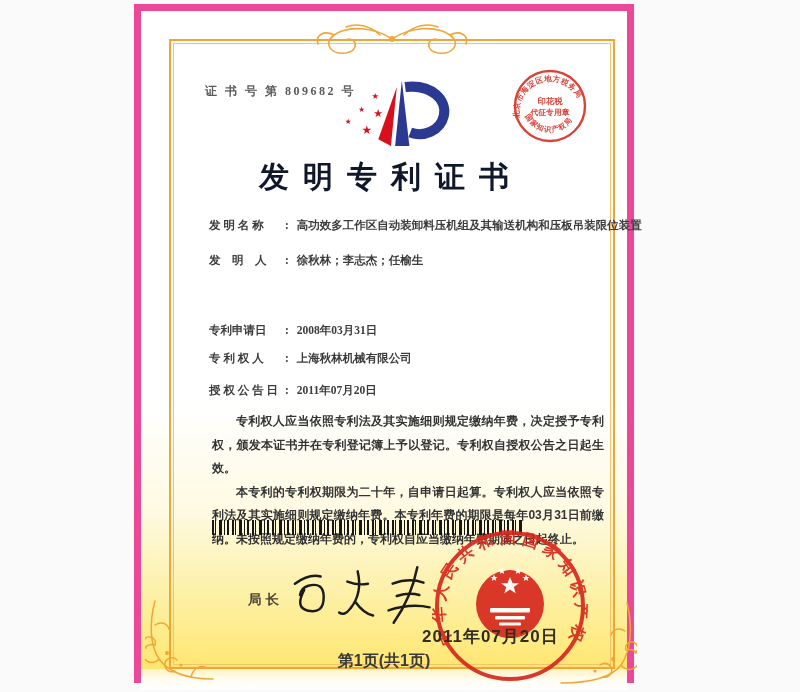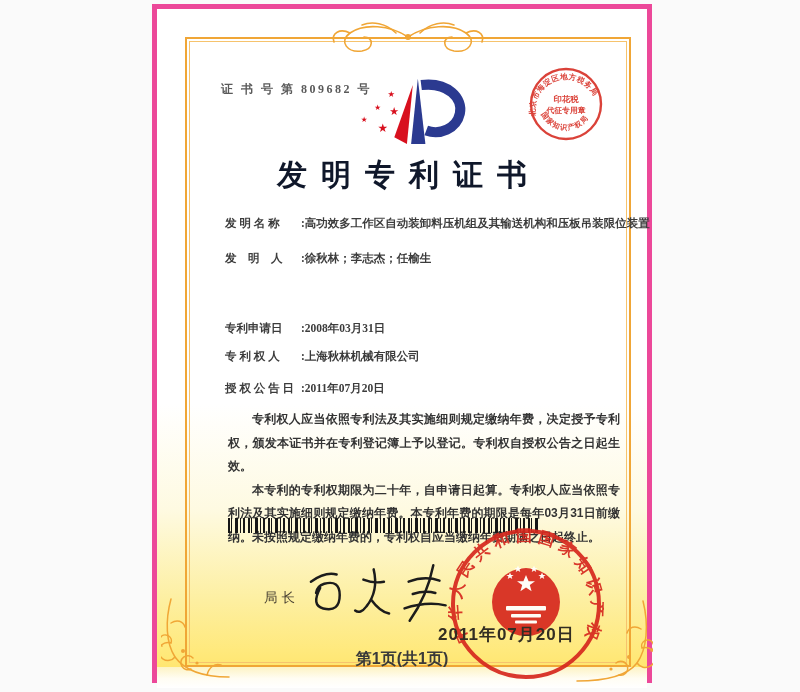--- a/index.html
+++ b/index.html
@@ -1,47 +1,47 @@
 <!DOCTYPE html>
 <html><head>
 <meta charset="utf-8">
 <style>
   html,body{margin:0;padding:0;}
   .stage{position:relative;width:800px;height:692px;background:#fafafa;overflow:hidden;
          font-family:"Liberation Serif","DejaVu Serif",serif;}
-  .paper{position:absolute;left:152px;top:4px;width:500px;height:679px;background:#ffffff;
-         border:5px solid #ec4899;box-sizing:border-box;}
+  .paper{position:absolute;left:134px;top:4px;width:500px;height:679px;background:#ffffff;
+         border:7px solid #ec4899;box-sizing:border-box;}
   
   .tint{position:absolute;left:0;top:395px;width:100%;height:263px;
         background:linear-gradient(180deg,rgba(255,236,130,0) 0%,rgba(253,244,190,.45) 40%,#fdefa0 75%,#ffe97c 94%,#ffe671 100%);
         z-index:1;}
   .below-strip{position:absolute;left:0;top:658px;width:100%;height:21px;
         background:linear-gradient(180deg,#fdf3c4 0%,#fffdf3 55%,#ffffff 100%);z-index:1;}
   .gold-frame{position:absolute;left:28px;top:28px;width:446px;height:630px;box-sizing:border-box;
         border:2px solid #f0a636;z-index:2;}
   .gold-frame-inner{position:absolute;inset:2px;border:1px solid #f6c36d;}
   .ornament{position:absolute;z-index:3;}
   .content{position:absolute;z-index:4;}
   .certno{left:64px;top:72px;font-size:12px;letter-spacing:2.5px;color:#5a5a5a;font-weight:600;}
   .title{left:0;top:146px;width:100%;text-align:center;font-size:30px;letter-spacing:14px;
          padding-left:14px;box-sizing:border-box;color:#0f172a;font-weight:600;}
   .field{left:68px;font-size:11.5px;color:#3c3c3c;font-weight:600;white-space:nowrap;}
   .flabel{display:inline-block;width:76px;white-space:pre;}
-  .fvalue{margin-left:0;}
+  .fvalue{margin-left:8px;}
   .paras{left:71px;top:399px;width:392px;font-size:12px;line-height:23.5px;text-align:justify;
          color:#333;font-family:"Liberation Sans","DejaVu Sans",sans-serif;font-weight:600;z-index:4;position:absolute;}
   .paras p{margin:0;text-indent:2em;}
   .barcode{left:71px;top:509px;width:310px;height:15px;z-index:4;
      background-image:repeating-linear-gradient(90deg,
        #161616 0px,#161616 2px,transparent 2px,transparent 3px,
        #161616 3px,#161616 4px,transparent 4px,transparent 7px,
        #161616 7px,#161616 10px,transparent 10px,transparent 12px,
        #161616 12px,#161616 13px,transparent 13px,transparent 15px,
        #161616 15px,#161616 17px,transparent 17px,transparent 20px);}
-  .director{left:107px;top:580px;font-size:13.5px;font-weight:400;color:#4a4233;letter-spacing:4px;
+  .director{left:107px;top:580px;font-size:13.5px;font-weight:700;color:#4a4233;letter-spacing:4px;
       font-family:"Liberation Sans","DejaVu Sans",sans-serif;}
   .signature{left:144px;top:548px;width:170px;height:72px;z-index:5;}
   .office-seal{left:291px;top:517px;width:156px;height:156px;z-index:5;opacity:.92;}
   .tax-seal{left:370px;top:56px;width:78px;height:78px;opacity:.88;z-index:4;}
   .issue-date{left:281px;top:614px;font-size:17px;font-weight:700;color:#322d22;letter-spacing:1px;
       font-family:"Liberation Sans","DejaVu Sans",sans-serif;z-index:6;}
   .footer{left:0;top:632px;width:100%;text-align:center;font-size:16px;font-weight:700;color:#3a3a3a;
       font-family:"Liberation Sans","DejaVu Sans",sans-serif;z-index:4;margin-top:8px;}
   .logo{left:197px;top:66px;width:126px;height:74px;z-index:4;}
 </style>

